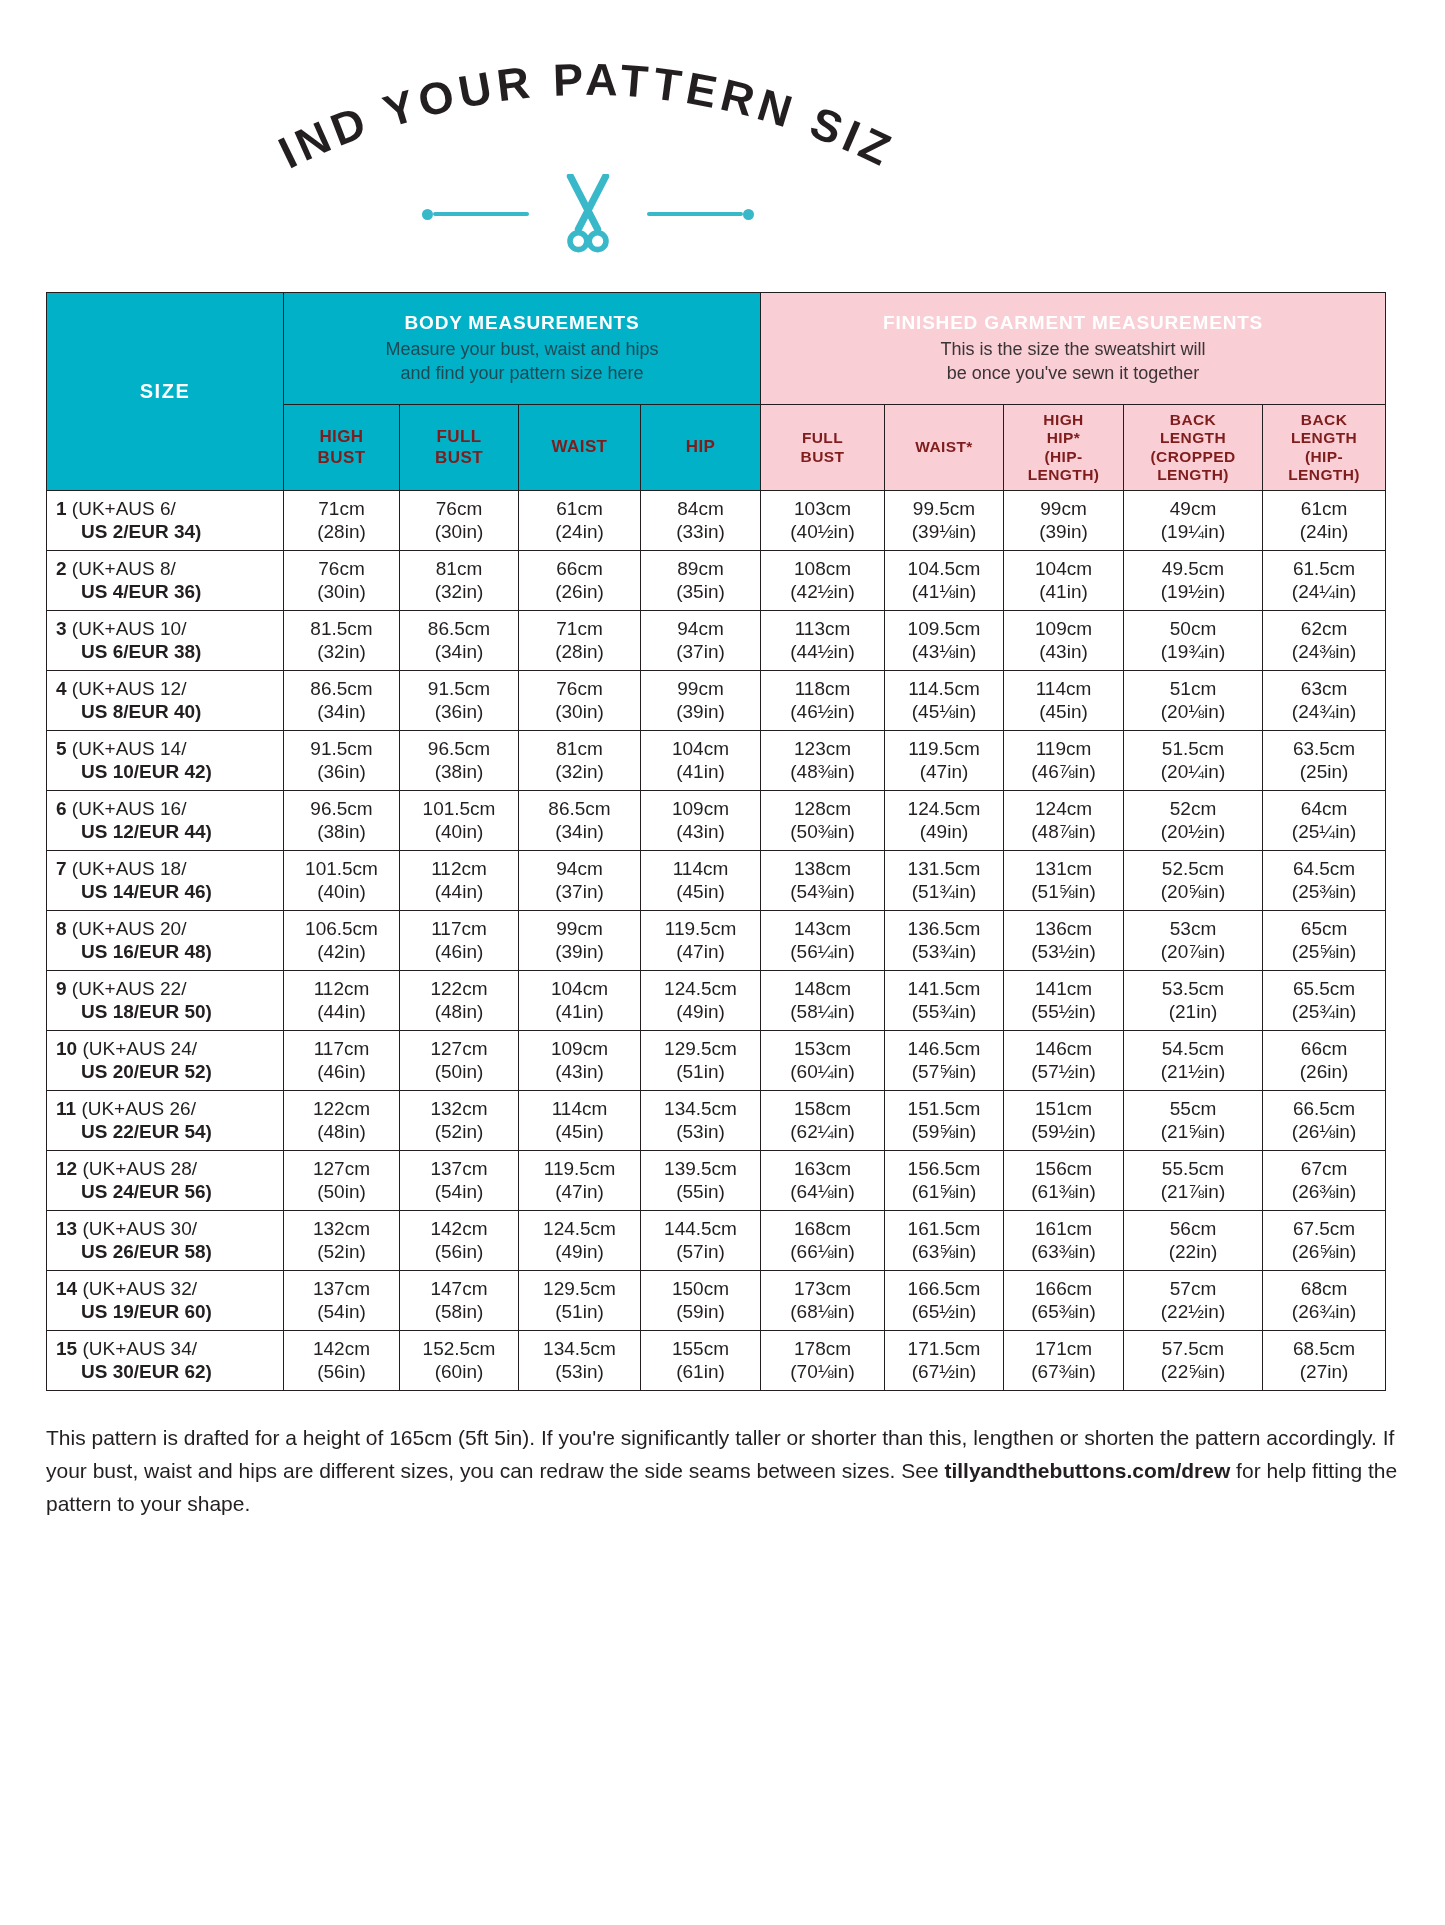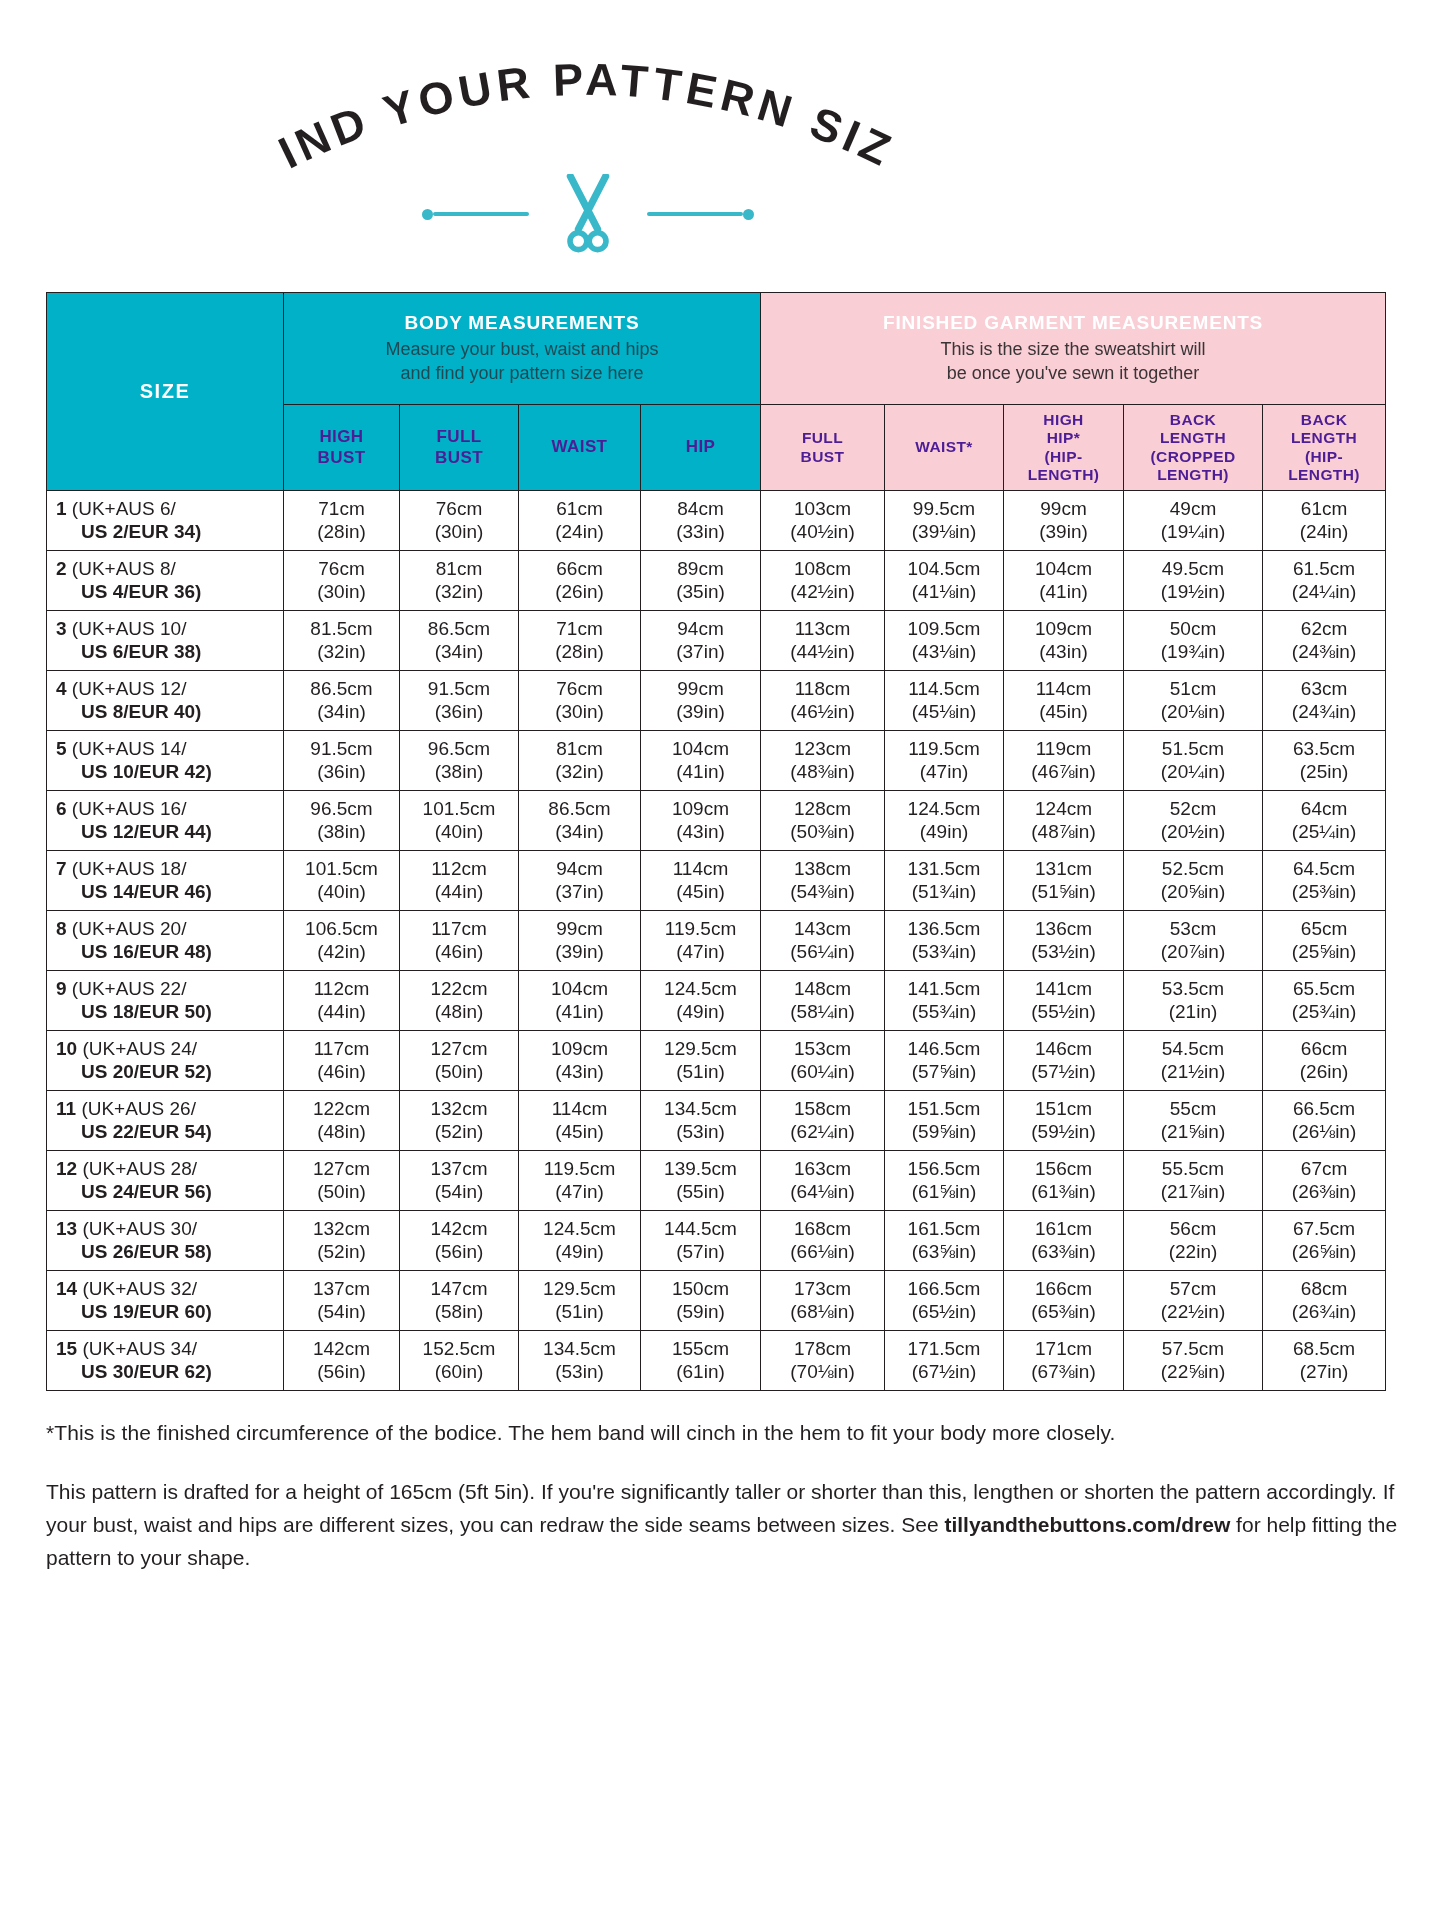--- a/index.html
+++ b/index.html
@@ -38,21 +38,21 @@
   }
   th.banner{vertical-align:middle;text-align:center;}
   th.banner.teal{background:var(--teal);}
   th.banner.pink{background:var(--pink);}
   .banner-title{font-size:19px;font-weight:bold;letter-spacing:.8px;color:#ffffff;margin-bottom:4px;}
   .banner-sub{font-size:18px;font-weight:normal;line-height:1.32;white-space:pre-line;}
   .teal .banner-sub{color:var(--teal-sub);}
   .pink .banner-sub{color:var(--pink-sub);}
 
   th.colhead{
-    color:#4c1d95;font-weight:bold;text-align:center;
+    color:#7f1d1d;font-weight:bold;text-align:center;
     white-space:pre-line;line-height:1.18;letter-spacing:.4px;
   }
   th.colhead.teal-cell{background:var(--teal);font-size:17px;}
   th.colhead.pink-cell{background:var(--pink);font-size:15.5px;}
 
   td.size-cell{
     text-align:left;font-size:19px;line-height:1.18;padding-left:9px;
   }
   .size-num{font-weight:bold;}
   .size-l2{padding-left:25px;font-weight:bold;}
@@ -789,15 +789,14 @@
         </td>
     <td class="measure-cell">
           <div class="cm">68.5cm</div>
           <div class="in">(27in)</div>
         </td>
   </tr>
 </tbody>
 </table>
 
 <div class="notes">
-  <div class="footnote">*This is the finished circumference of the bodice. The hem band will cinch in the hem to fit your body more closely.</div>
   <div class="para"><span>This pattern is drafted for a height of 165cm (5ft 5in). If you're significantly taller or shorter than this, lengthen or shorten the pattern accordingly. If your bust, waist and hips are different sizes, you can redraw the side seams between sizes. See </span><b>tillyandthebuttons.com/drew</b><span> for help fitting the pattern to your shape.</span></div>
 </div>
 
 </body></html>

